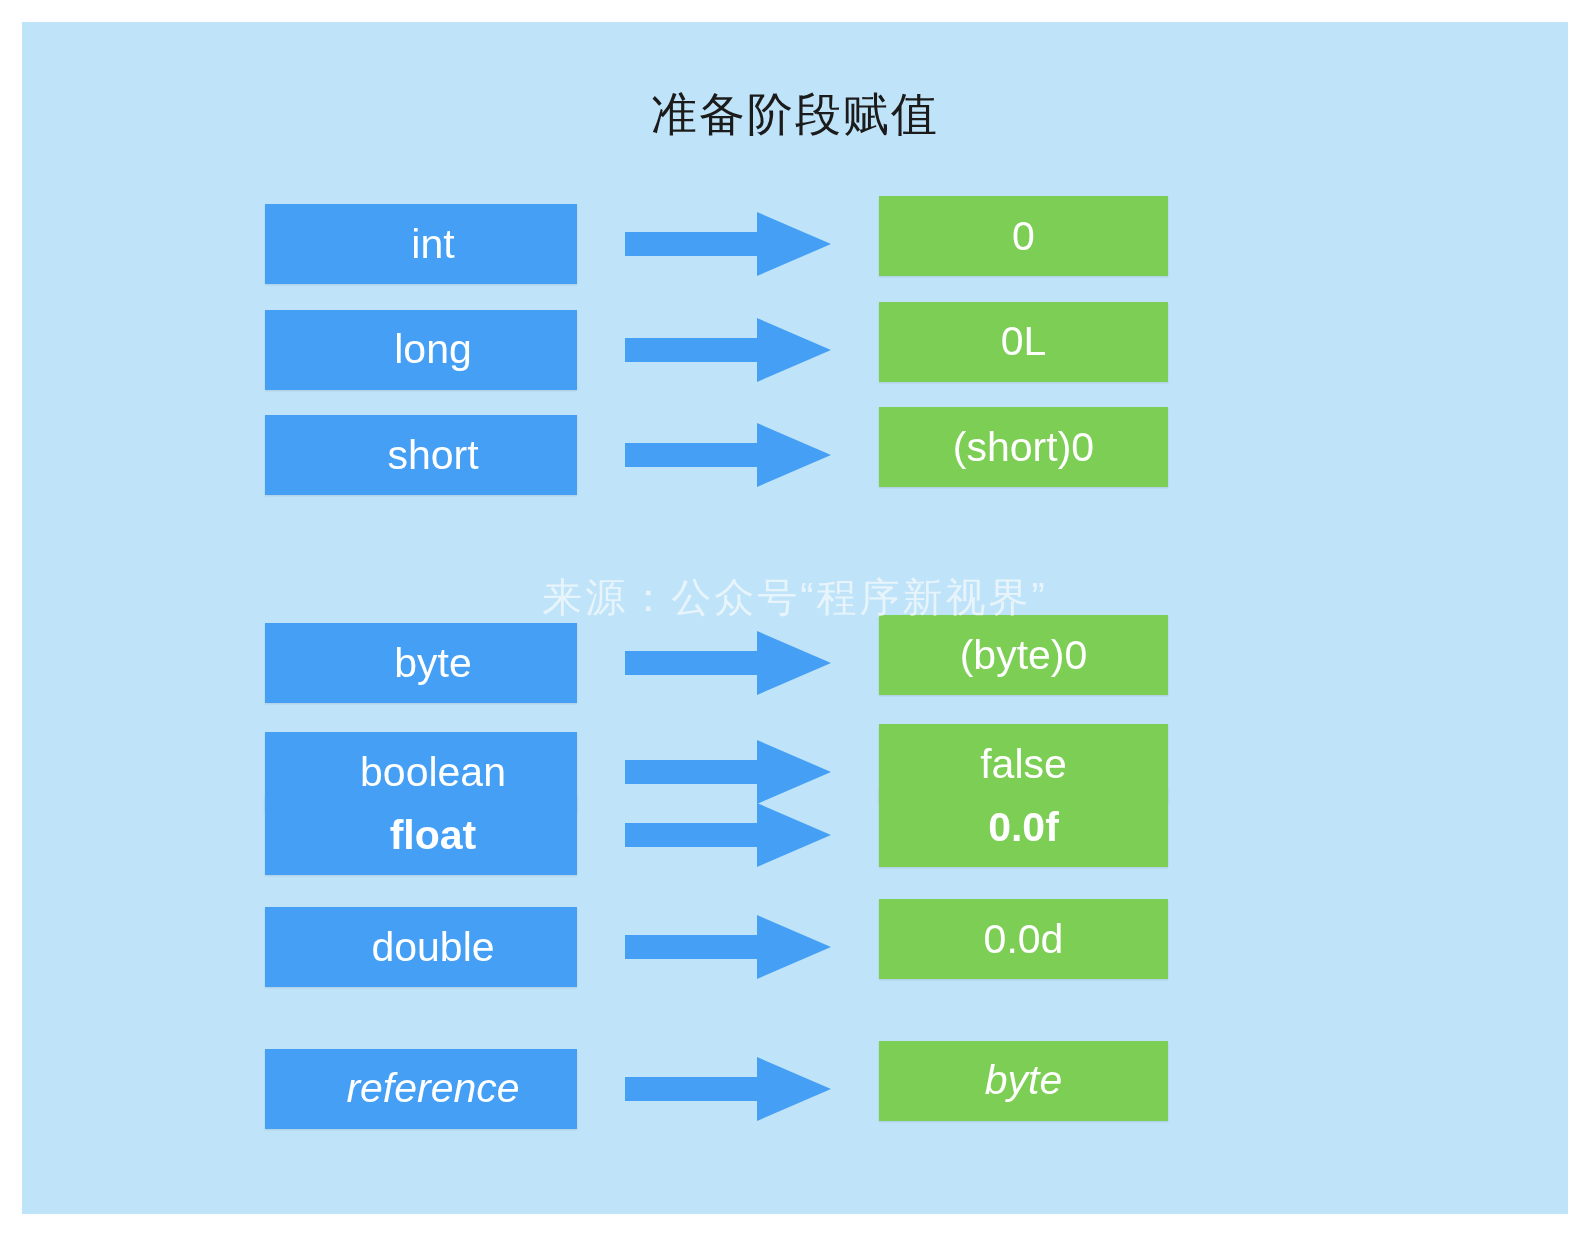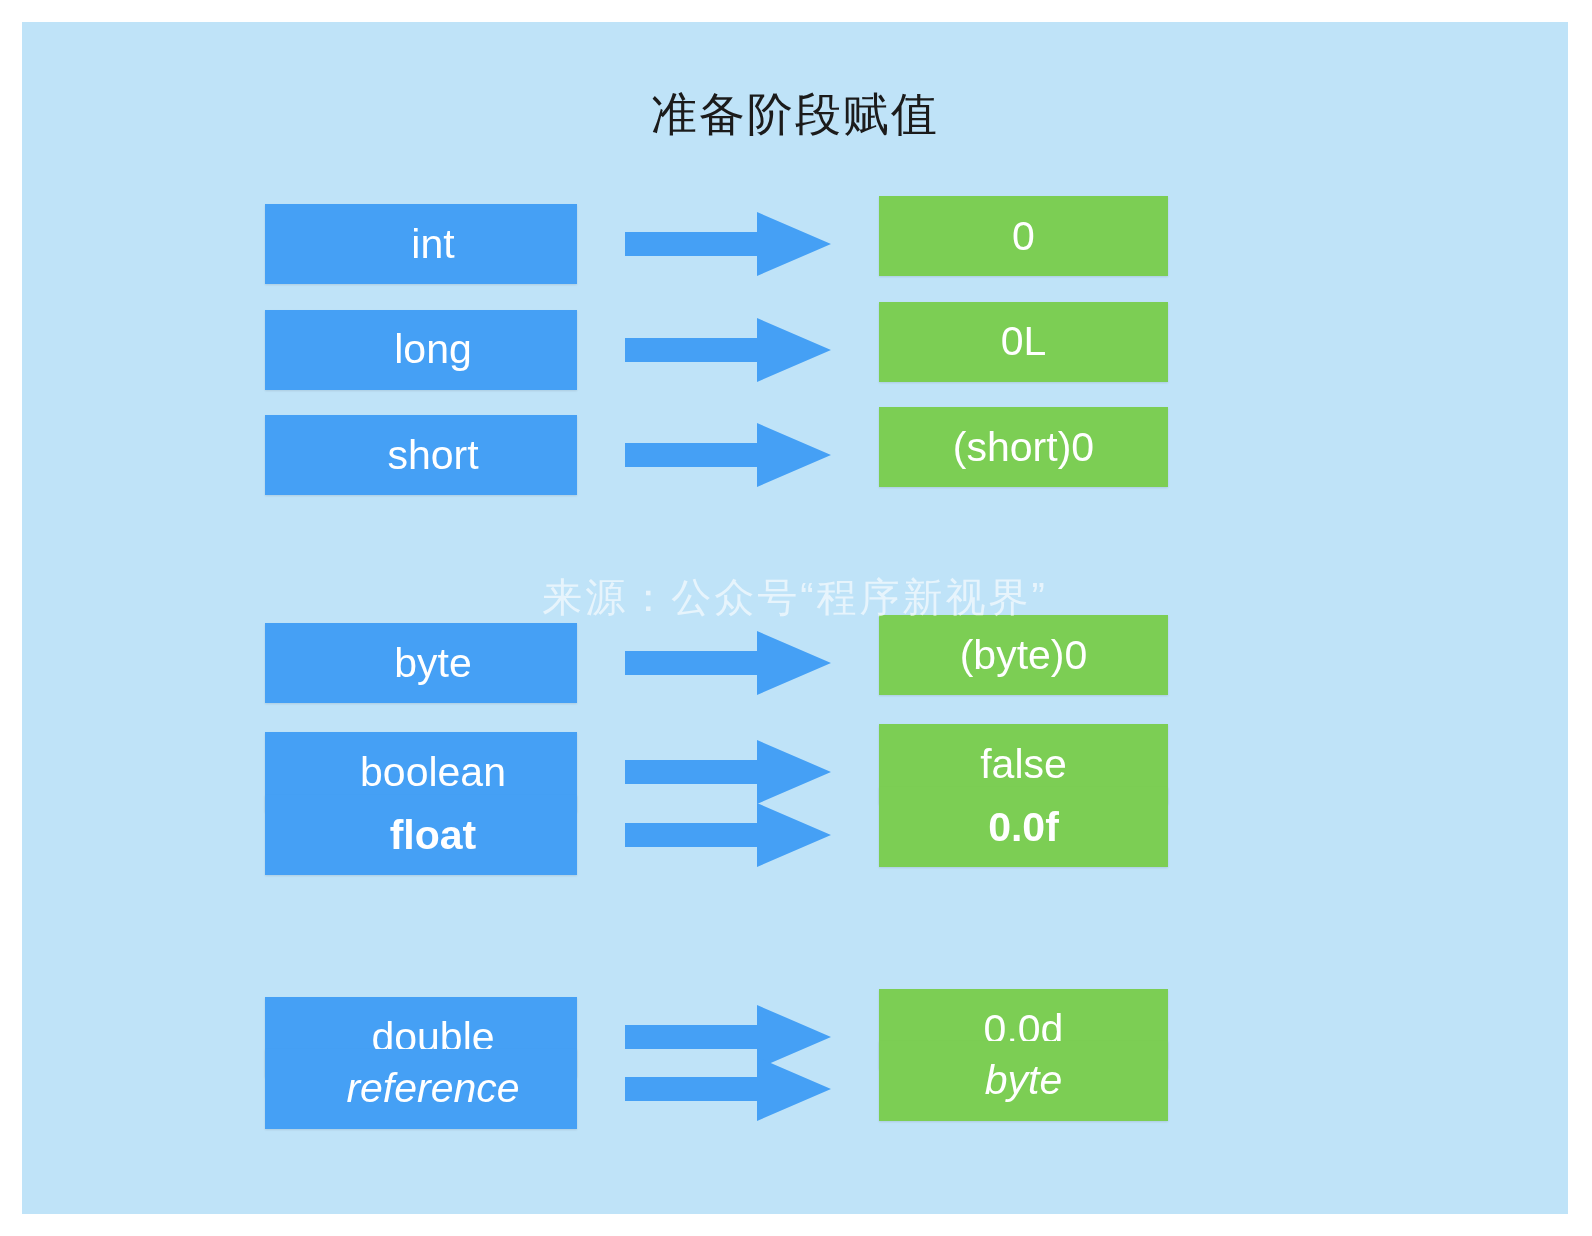--- a/index.html
+++ b/index.html
@@ -163,21 +163,21 @@
       </div>
       <div class="row" style="top: 761px; font-weight: bold;">
         <div class="type-box">float</div>
         <div class="arrow">
           <svg viewBox="0 0 206 64" xmlns="http://www.w3.org/2000/svg">
             <polygon points="0,20 132,20 132,0 206,32 132,64 132,44 0,44" fill="#45a0f5"></polygon>
           </svg>
         </div>
         <div class="value-box">0.0f</div>
       </div>
-      <div class="row" style="top: 963px; text-align: right;">
+      <div class="row" style="top: 873px; text-align: right;">
         <div class="type-box">double</div>
         <div class="arrow">
           <svg viewBox="0 0 206 64" xmlns="http://www.w3.org/2000/svg">
             <polygon points="0,20 132,20 132,0 206,32 132,64 132,44 0,44" fill="#45a0f5"></polygon>
           </svg>
         </div>
         <div class="value-box">0.0d</div>
       </div>
       <div class="row" style="top: 1014.8px; font-style: italic;">
         <div class="type-box">reference</div>

